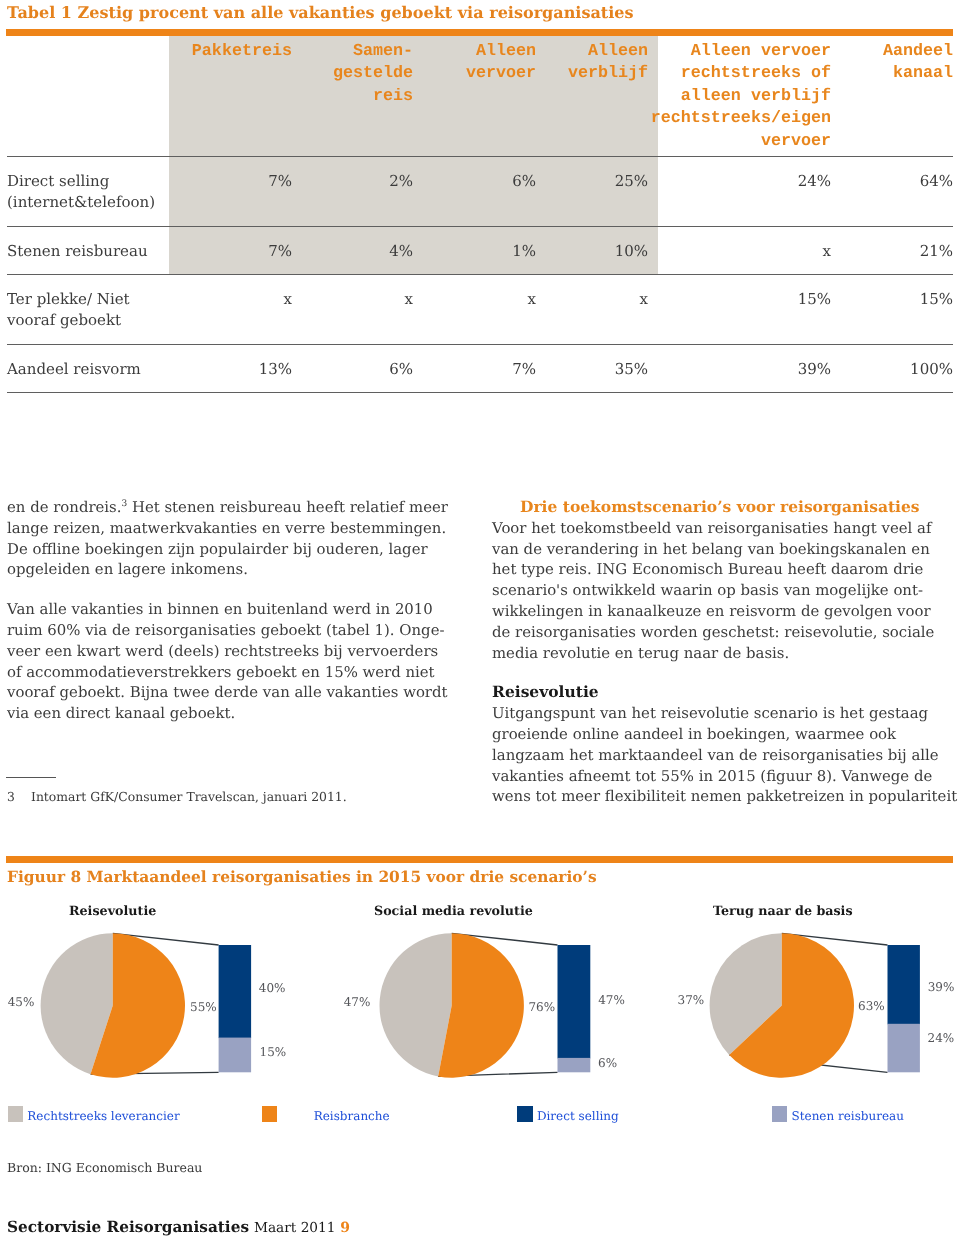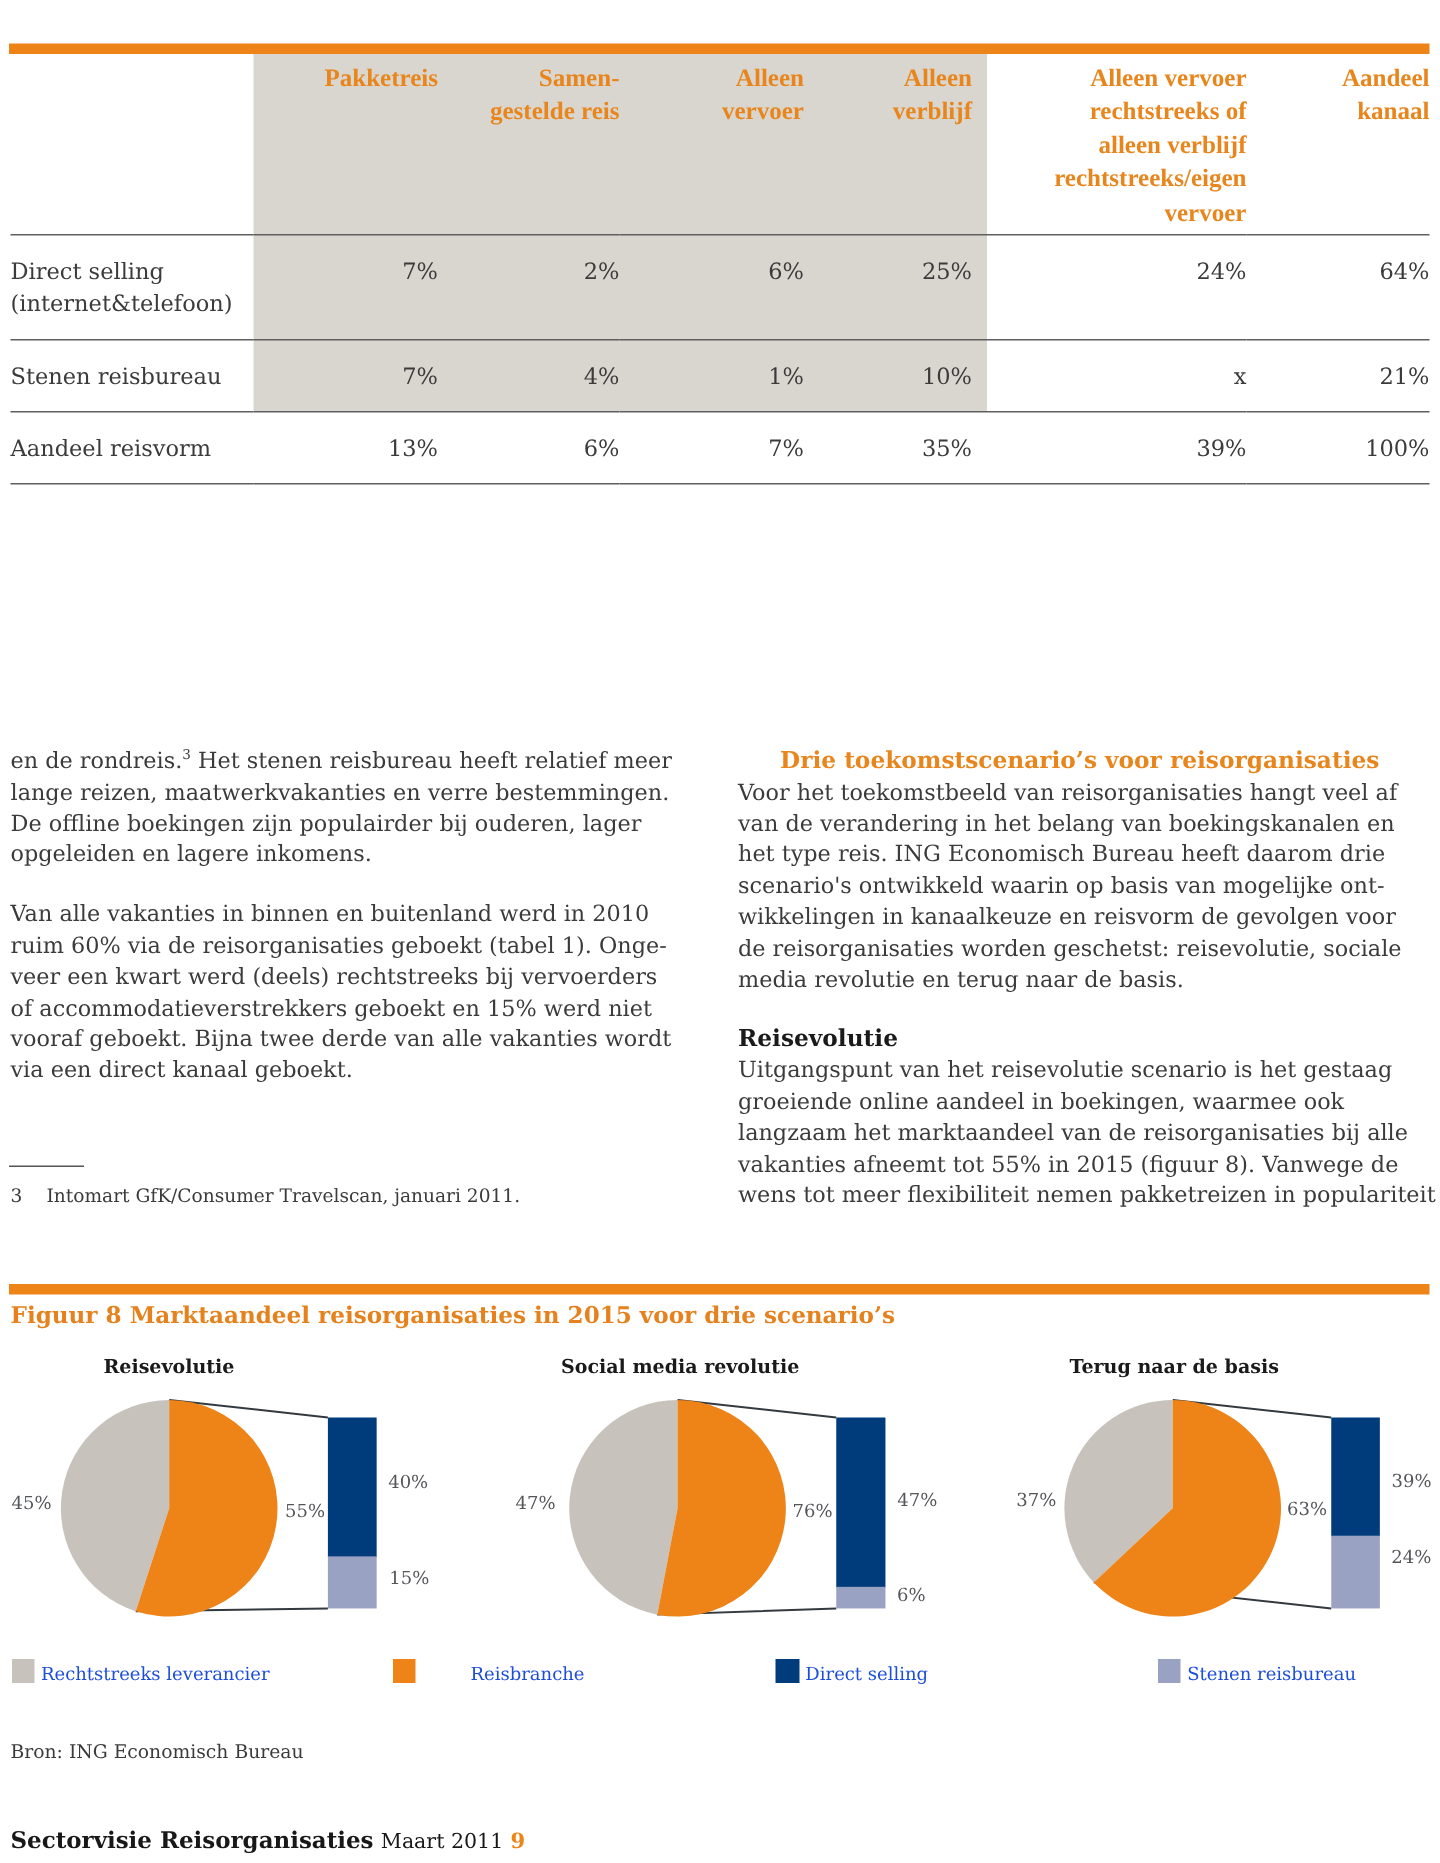--- a/index.html
+++ b/index.html
@@ -17,21 +17,21 @@
              font-size:16.05px;color:#e5821d;line-height:20px;}
   .rule-orange{background:#ee8418;}
   .tbl-bar{left:6px;top:29px;width:947px;height:7px;}
   .greyband{left:169px;top:36px;width:489px;height:238px;background:#d9d6cf;}
 
   table.t1{position:absolute;left:7px;top:36px;width:946px;border-collapse:collapse;
            table-layout:fixed;}
   table.t1 td,table.t1 th{padding:0;vertical-align:top;}
   .t1 thead tr{height:120px;}
   .t1 thead th{height:120px;box-sizing:border-box;}
-  .t1 .hcell{font-family:Liberation Serif, serif;font-weight:bold;font-size:16.7px;
+  .t1 .hcell{font-family:Liberation Mono, monospace;font-weight:bold;font-size:16.7px;
              color:#e8861d;text-align:right;line-height:22.4px;padding-top:5px;
              vertical-align:top;}
   .t1 .rcell{font-size:15px;text-align:right;line-height:21px;color:#3b3b3b;}
   .t1 .lcell{font-size:15px;text-align:left;line-height:21px;color:#3b3b3b;}
   .t1 tr.body td{padding-top:14px;}
   .t1 tr.body{border-top:1px solid #5f5f5f;}
   .t1 tr.h2{height:70px;}
   .t1 tr.h1{height:48px;}
   .t1 tr.last{border-bottom:1px solid #5f5f5f;}
   .tbl-src{left:7px;top:418px;font-size:12.4px;color:#3f3f3f;line-height:14px;}
@@ -64,20 +64,21 @@
   .footer b{font-weight:bold;text-align:center;}
   .footer .dt{font-size:13.7px;}
   .footer .pg{font-size:14px;}
   .footer .pg{color:#ee8418;font-weight:bold;}
 </style>
 </head>
 <body>
 
 <div class="page">
 
+  <div class="abs tbl-title">Tabel 1 Zestig procent van alle vakanties geboekt via reisorganisaties</div>
   <div class="abs rule-orange tbl-bar"></div>
   <div class="abs greyband"></div>
 
   <table class="t1">
     <colgroup>
       <col style="width:162px">
       <col style="width:123px">
       <col style="width:121px">
       <col style="width:123px">
       <col style="width:112px">
@@ -106,20 +107,29 @@
           <td class="rcell">64%</td>
         </tr>
         <tr class="body h1">
           <td class="lcell">Stenen reisbureau</td>
           <td class="rcell">7%</td>
           <td class="rcell">4%</td>
           <td class="rcell">1%</td>
           <td class="rcell">10%</td>
           <td class="rcell">x</td>
           <td class="rcell">21%</td>
+        </tr>
+        <tr class="body h2">
+          <td class="lcell">Ter plekke/ Niet<br>vooraf geboekt</td>
+          <td class="rcell">x</td>
+          <td class="rcell">x</td>
+          <td class="rcell">x</td>
+          <td class="rcell">x</td>
+          <td class="rcell">15%</td>
+          <td class="rcell">15%</td>
         </tr>
         <tr class="body h1 last">
           <td class="lcell">Aandeel reisvorm</td>
           <td class="rcell">13%</td>
           <td class="rcell">6%</td>
           <td class="rcell">7%</td>
           <td class="rcell">35%</td>
           <td class="rcell">39%</td>
           <td class="rcell">100%</td>
         </tr>

